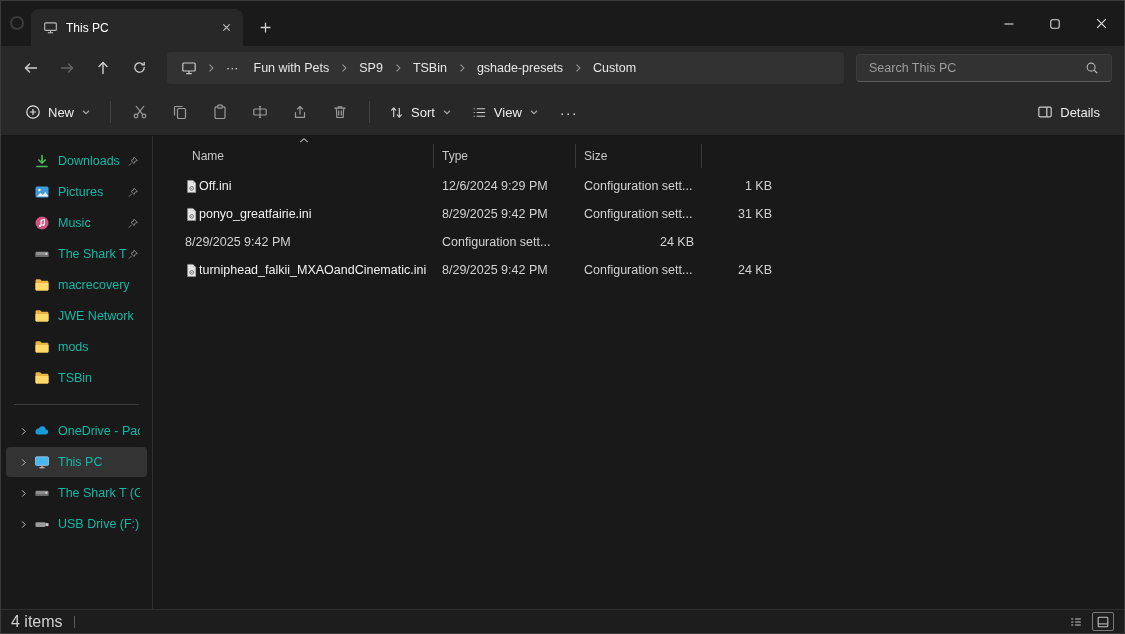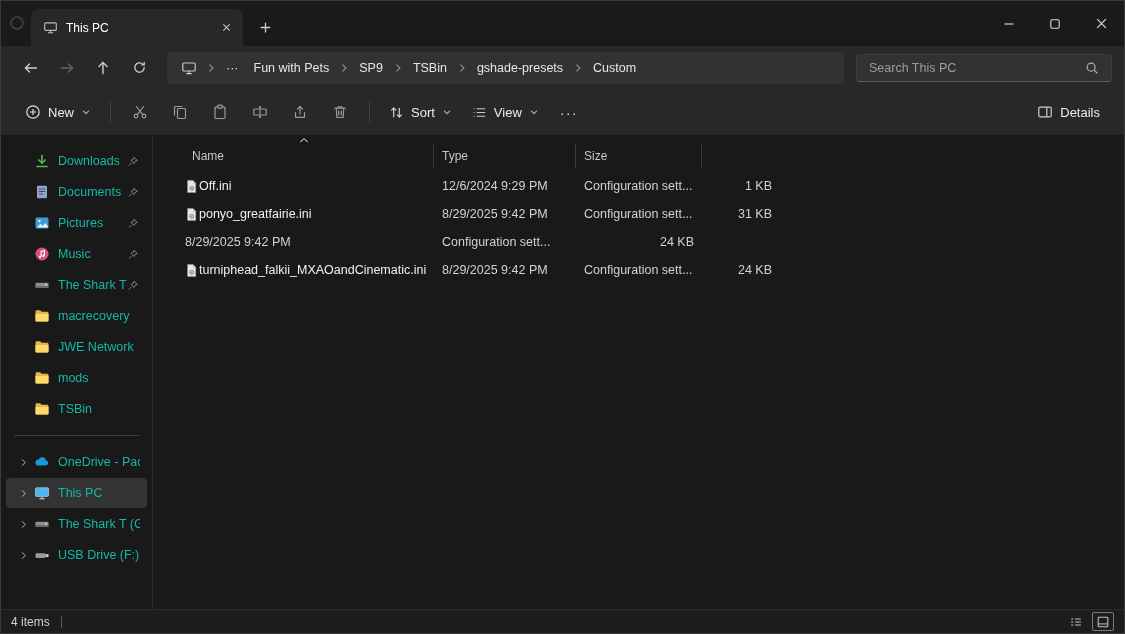--- a/index.html
+++ b/index.html
@@ -54,21 +54,21 @@
   .col{display:flex;align-items:center;padding-left:8px;border-right:1px solid #3a3a3a;white-space:nowrap;overflow:hidden}
   .col.first{padding-left:15px}
   .col.last{border-right:none}
   .rows{margin-top:4px}
   .row{display:grid;grid-template-columns:257px 142px 126px 78px;margin-left:24px;height:28px;align-items:center;font-size:12.5px;color:#d2d2d2;border-radius:4px}
   .cell{padding-left:8px;white-space:nowrap;overflow:hidden}
   .cell.name{display:flex;align-items:center;padding-left:7px;color:#f0f0f0}
   .cell.size{text-align:right;padding-right:8px}
   .ficon{display:flex;flex-shrink:0}
   
-  .statusbar{height:24px;background:#1d1d1d;border-top:1px solid #2e2e2e;display:flex;align-items:center;padding:0 10px;font-size:12px;color:#d0d0d0;flex-shrink:0}
+  .statusbar{height:24px;background:#1d1d1d;border-top:1px solid #2e2e2e;display:flex;align-items:center;padding:0 10px;font-size:16px;color:#d0d0d0;flex-shrink:0}
   .count-div{width:1px;height:12px;background:#5a5a5a;margin-left:11px}
   .viewtoggles{margin-left:auto;display:flex;gap:5px;align-items:center}
   .vbtn{width:22px;height:19px;display:flex;align-items:center;justify-content:center;color:#c3c3c3;border:1px solid transparent;border-radius:2px;background:transparent}
   .vbtn.active{border-color:#7a7a7a}
   svg{display:block}
 </style>
 </head>
 <body>
 
 <div class="window">
@@ -308,36 +308,20 @@
         </span>
         <span class="slabel">Downloads</span>
         <span class="pin">
           <svg width="12" height="13" viewBox="0 0 16 16" fill="none" stroke="#9b9b9b" stroke-width="1.2" stroke-linejoin="round">
               <path d="M9.3 2.2l4.5 4.5-2.8.7-1.5 3.3-4.2-4.2 3.3-1.5z"></path>
               <path d="M6.2 9.8L2.5 13.5"></path>
             </svg>
         </span>
       </div>
 
-      <div class="side-item">
-        <span class="schev"></span>
-        <span class="sicon">
-          <svg width="16" height="16" viewBox="0 0 16 16">
-              <rect x="3" y="1.8" width="10" height="12.4" rx="1.2" fill="#8fa8c8"></rect>
-              <path d="M5.2 5h5.6M5.2 7.5h5.6M5.2 10h3.5" stroke="#3c4c60" stroke-width="1.1" stroke-linecap="round"></path>
-            </svg>
-        </span>
-        <span class="slabel">Documents</span>
-        <span class="pin">
-          <svg width="12" height="13" viewBox="0 0 16 16" fill="none" stroke="#9b9b9b" stroke-width="1.2" stroke-linejoin="round">
-              <path d="M9.3 2.2l4.5 4.5-2.8.7-1.5 3.3-4.2-4.2 3.3-1.5z"></path>
-              <path d="M6.2 9.8L2.5 13.5"></path>
-            </svg>
-        </span>
-      </div>
 
       <div class="side-item">
         <span class="schev"></span>
         <span class="sicon">
           <svg width="16" height="16" viewBox="0 0 16 16">
               <rect x="1.5" y="2.5" width="13" height="11" rx="1.5" fill="#3f9bdc"></rect>
               <circle cx="5.4" cy="6" r="1.2" fill="#fff6c9"></circle>
               <path d="M3 12.5l3.4-3.8 2.4 2.4 2.6-3 3.1 4.4z" fill="#eaf5ff"></path>
             </svg>
         </span>

